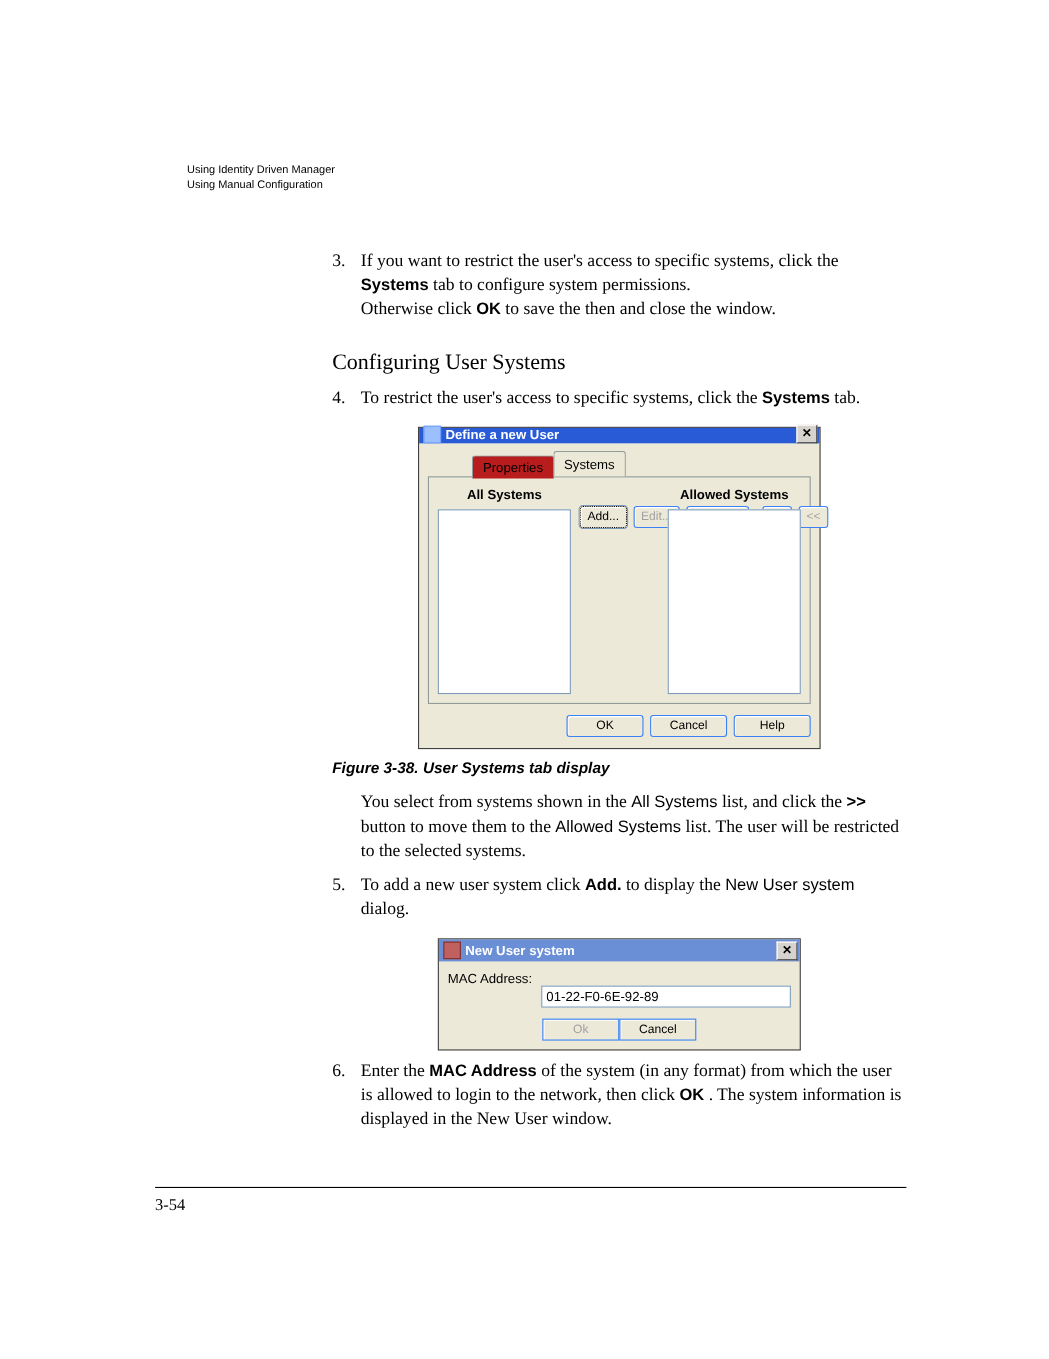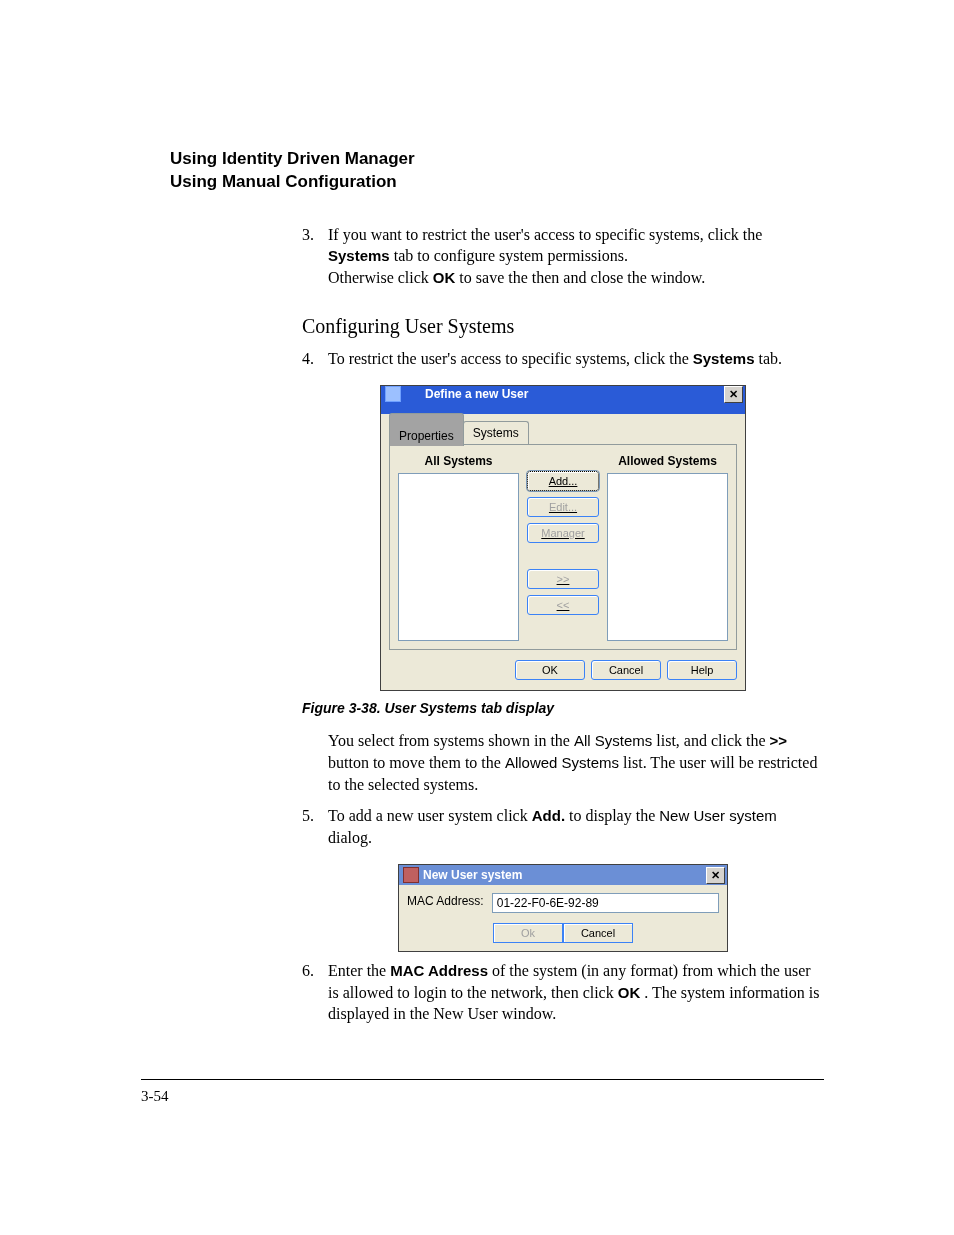--- a/index.html
+++ b/index.html
@@ -10,24 +10,24 @@
   }
   .page{
     width:954px;
     height:1235px;
     position:relative;
     box-sizing:border-box;
     padding:148px 130px 0 170px;
   }
   .running-head{
     font-family:Arial,Helvetica,sans-serif;
-    font-size:17px;
-    font-weight:bold;
+    font-size:10px;
+    font-weight:normal;
     line-height:1.35;
-    margin-bottom:30px;
+    margin-bottom:52px;
   }
   .content{
     margin-left:132px;
     font-size:16px;
     line-height:1.35;
   }
   .ol-row{display:flex;margin-bottom:6px;}
   .ol-num{width:26px;flex:none;}
   .ol-body{flex:1;}
   .sans-b{font-family:Arial,Helvetica,sans-serif;font-weight:bold;font-size:15px;}
@@ -50,57 +50,56 @@
   
   .dlg1{
     width:364px;
     font-family:Tahoma,Arial,sans-serif;
     font-size:12px;
     color:#000;
     border:1px solid #404040;
     background:#ece9d8;
   }
   .titlebar{
-    display:flex;align-items:flex-start;
-    height:28px;
+    display:flex;align-items:flex-end;
+    height:14px;
     background:linear-gradient(#2a5bd7,#2a5bd7);
     color:#fff;font-weight:bold;
     padding:0 2px 0 4px;
-    gap:20px;
   }
   .title-icon{
     width:14px;height:14px;border:1px solid #6fa0ff;background:#9cc0ff;margin-right:4px;
   }
   .title-close{
     margin-left:auto;width:17px;height:15px;
     background:#d6d3ce;border:1px solid #fff;border-right-color:#404040;border-bottom-color:#404040;
     display:flex;align-items:center;justify-content:center;font-weight:bold;color:#000;font-size:11px;
   }
   .dlg1-body{padding:8px 8px 10px 8px;}
   .tabs{display:flex;align-items:flex-end;height:22px;}
   .tab{
     padding:3px 9px 3px 9px;
     border:1px solid #919b9c;border-bottom:none;
     background:#ece9d8;border-radius:3px 3px 0 0;
     margin-right:-1px;position:relative;
   }
-  .tab.inactive{top:2px;padding-top:14px;padding-bottom:2px;background:#a3a3a3;}
+  .tab.inactive{top:2px;padding-top:2px;padding-bottom:2px;background:#b91c1c;margin-left:40px;}
   .tab.active{background:#ece9d8;z-index:2;}
   .tab-panel{
     border:1px solid #919b9c;
     padding:8px;
     background:#ece9d8;
   }
   .sys-row{display:flex;gap:8px;}
   .sys-col{flex:1;}
   .sys-head{font-family:Arial,Helvetica,sans-serif;font-weight:bold;font-size:12px;text-align:center;margin-bottom:4px;}
   .sys-list{
     height:166px;background:#fff;border:1px solid #7f9db9;
   }
-  .mid-btns{display:flex;flex-direction:column;gap:6px;width:72px;margin-top:18px;text-decoration:underline;}
+  .mid-btns{display:flex;flex-direction:row;gap:6px;width:72px;margin-top:18px;}
   .w-btn{
     height:20px;border:1px solid #3b82f6;background:#ece9d8;
     border-radius:3px;box-shadow:inset 1px 1px 0 #fff;font-size:11px;
     color:#000;
   }
   .w-btn.focus{border:1px dotted #000;outline:1px solid #7a98b8;}
   .w-btn[disabled]{color:#a0a0a0;}
   .mid-gap{height:14px;}
   .btm-row{display:flex;justify-content:flex-end;gap:6px;margin-top:10px;}
   .btm-row .w-btn, .btm2 .w-btn{width:70px;}
@@ -112,21 +111,21 @@
     border:1px solid #404040;background:#ece9d8;
   }
   .titlebar2{
     display:flex;align-items:center;height:20px;
     background:#6b8fd6;color:#fff;font-weight:bold;padding:0 2px 0 4px;
   }
   .title-icon2{width:14px;height:14px;background:#c06060;border:1px solid #803030;margin-right:4px;}
   .dlg2-body{padding:8px;}
   .frow{display:flex;gap:8px;}
   .tinput{
-    flex:1;height:18px;border:1px solid #7f9db9;background:#fff;padding:0 4px;font-size:12px;
+    flex:1;height:18px;border:1px solid #7f9db9;background:#fff;padding:0 4px;font-size:12px;margin-top:14px;
   }
   .btm2{display:flex;justify-content:center;gap:0;margin-top:10px;}
   .btm2 .w-btn{border-radius:0;}
 
   .foot{
     position:absolute;left:141px;right:130px;bottom:130px;
     border-top:1px solid #000;padding-top:8px;
     font-size:15px;
   }
 </style>

